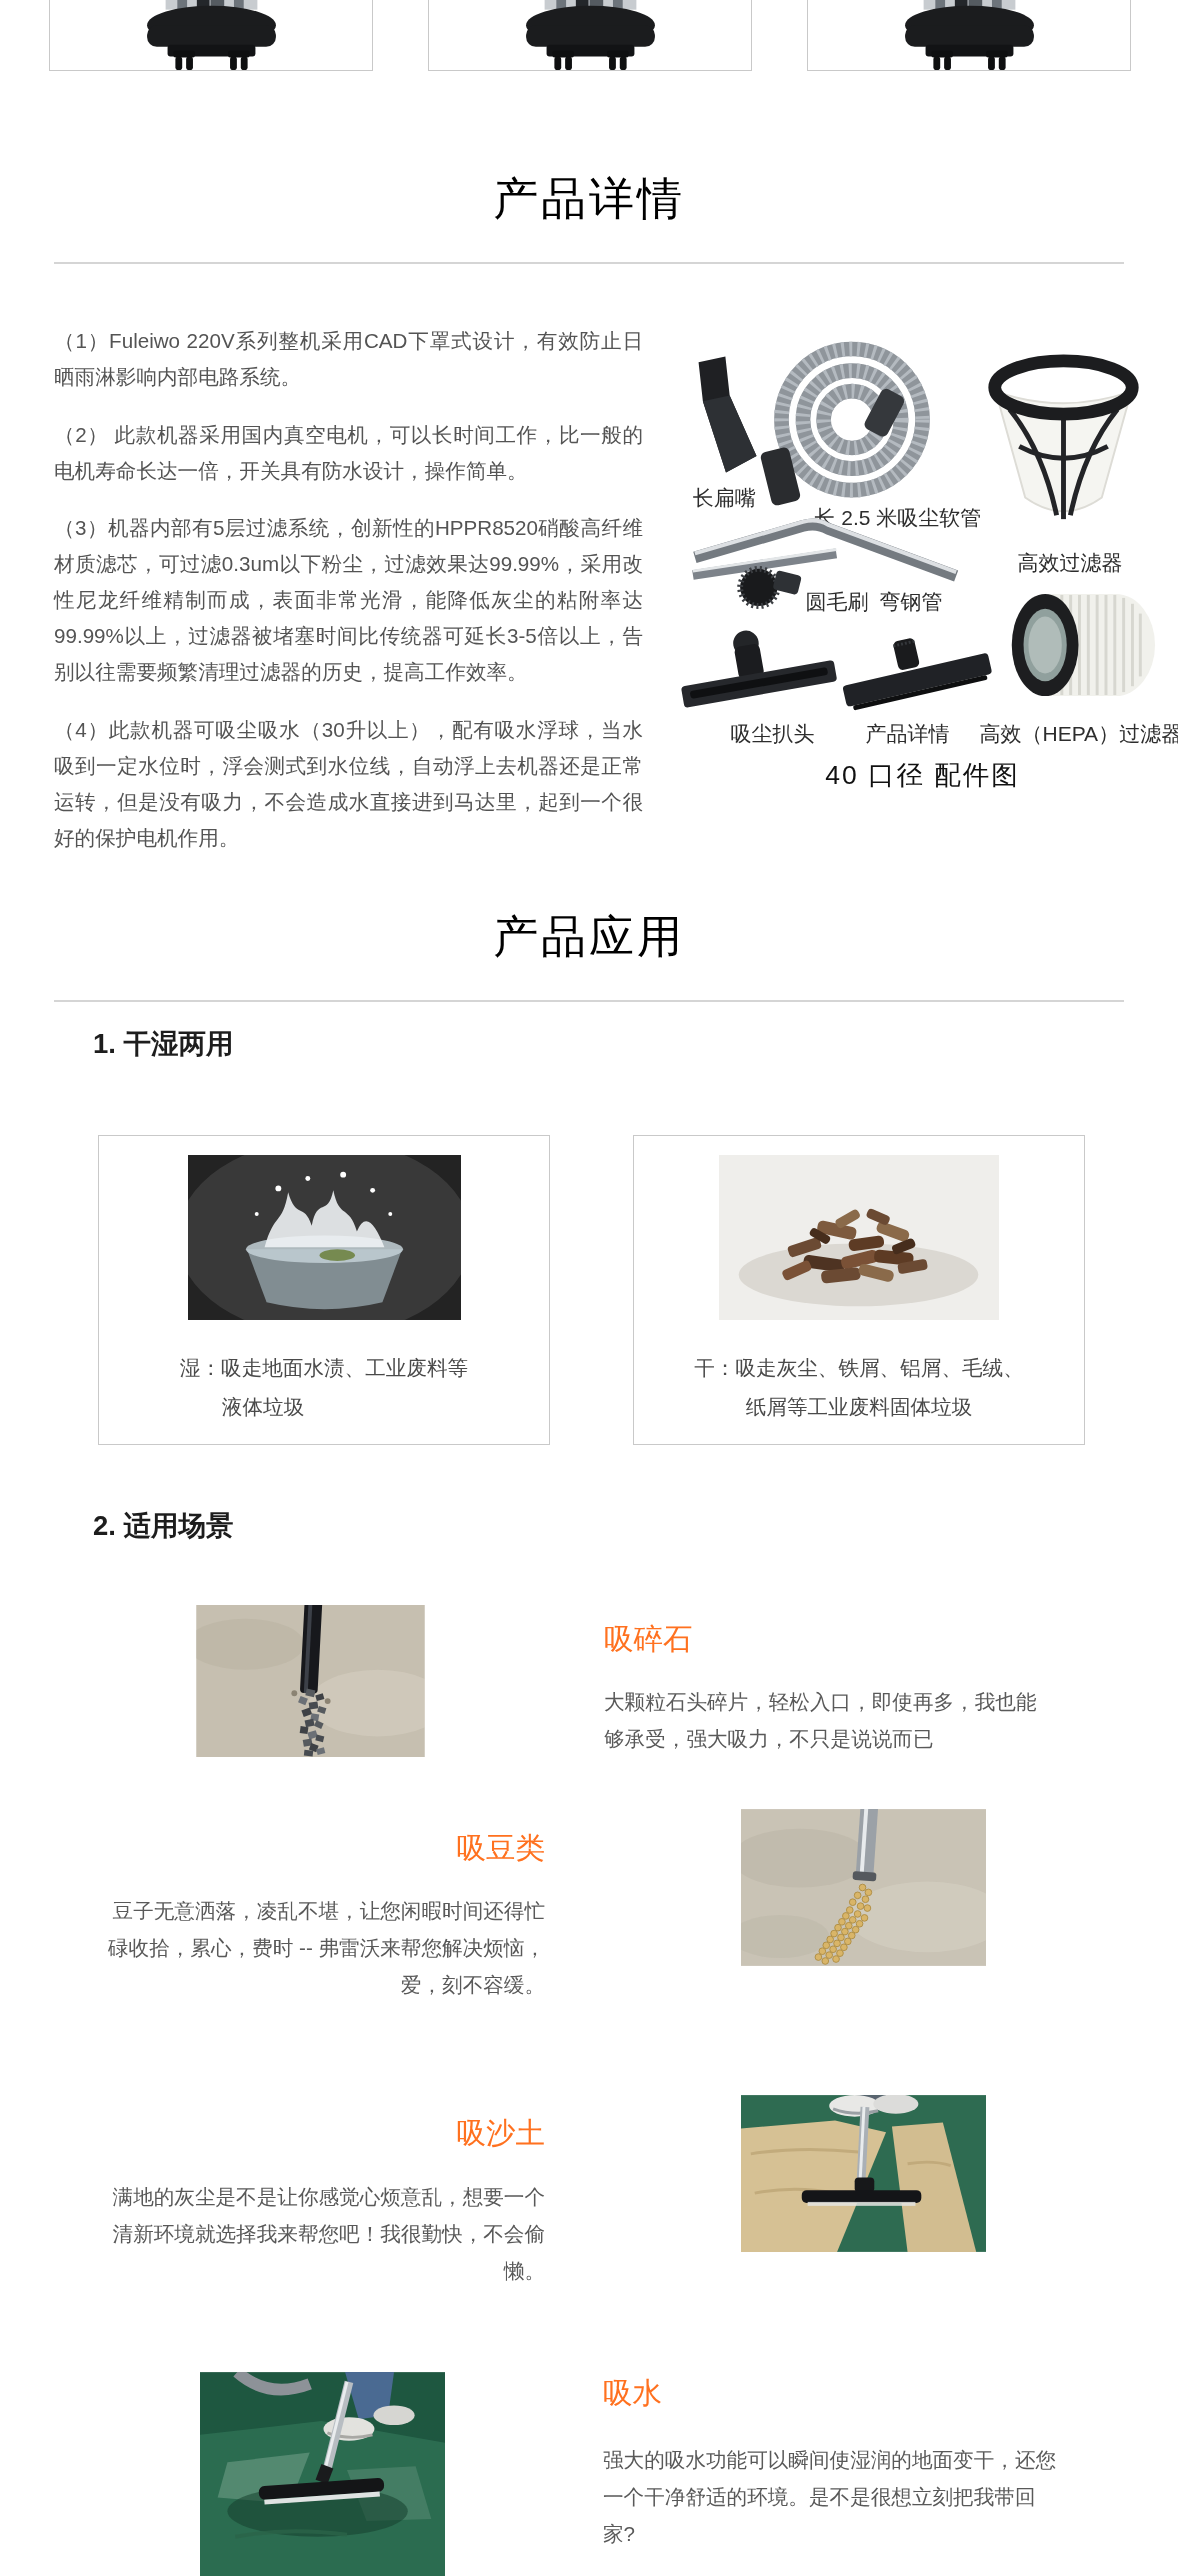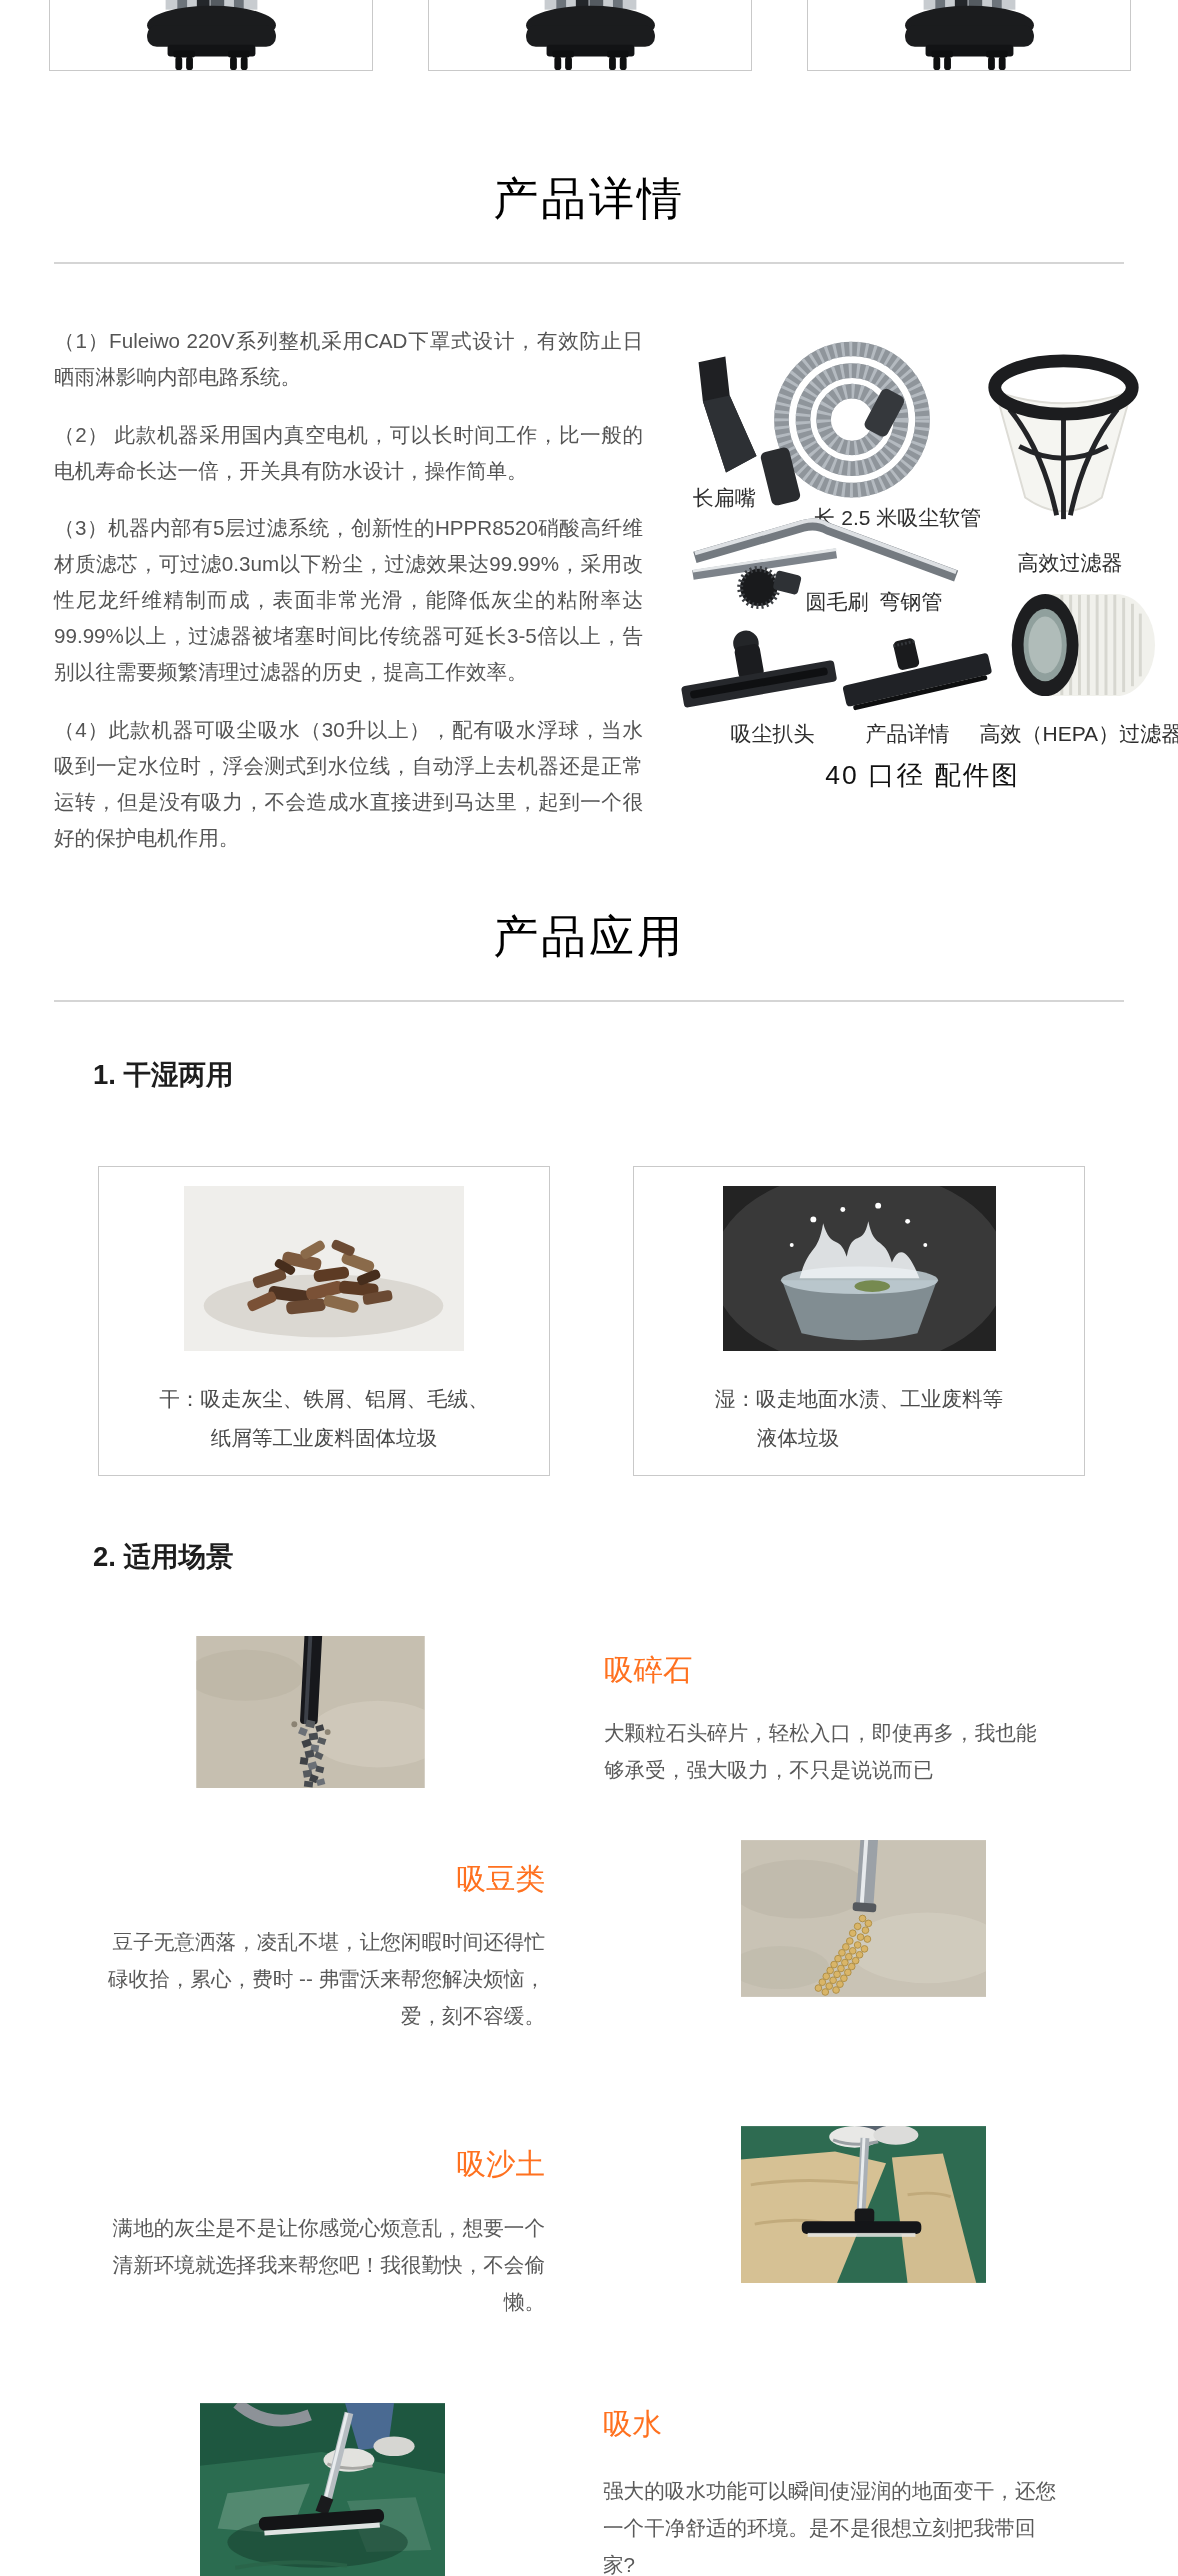--- a/index.html
+++ b/index.html
@@ -36,21 +36,21 @@
   .acc-figure { position: relative; width: 510px; height: 461px; margin: 11.8px 0 0 24.5px; flex-shrink: 0; }
   .acc-part { position: absolute; }
   .acc-label { position: absolute; font-size: 21px; color: #2d2d2d; text-align: center; white-space: nowrap; }
   .acc-caption {
     position: absolute; top: 422px; left: 0; width: 100%;
     text-align: center; font-size: 26.5px; font-weight: normal; color: #111; letter-spacing: 2px;
   }
 
   
   .sub-heading { font-size: 27.5px; font-weight: bold; color: #1d1d1d; margin-left: 93px; }
-  .sub-heading.one { margin-top: 55px; }
+  .sub-heading.one { margin-top: 24px; }
   .sub-heading.two { margin-top: 63px; }
 
   
   .cards-row { display: flex; margin: 73px 0 0 98px; gap: 83px; }
   .use-card {
     width: 452px; height: 310px; border: 1px solid #c9c9c9;
     display: flex; flex-direction: column; align-items: center;
   }
   .use-card .photo { margin-top: 19.6px; }
   .card-caption { margin-top: 27.5px; font-size: 20.6px; line-height: 39px; color: #4a4a4a; text-align: center; }
@@ -247,20 +247,41 @@
       <div class="acc-caption">40 口径  配件图</div>
     </div>
   </div>
 
   <h2 class="section-title apps">产品应用</h2>
   <div class="divider"></div>
 
   <h3 class="sub-heading one">1. 干湿两用</h3>
 
   <div class="cards-row">
+    <div class="use-card">
+      <svg class="photo" width="273" height="165" viewBox="0 0 278 168">
+        <rect width="278" height="168" fill="#232323"></rect>
+        <ellipse cx="139" cy="84" rx="150" ry="100" fill="#4c4c4c" opacity="0.55"></ellipse>
+        <path d="M60 96 L218 96 L198 150 Q139 164 80 150 Z" fill="#9fb0b8" opacity="0.7"></path>
+        <ellipse cx="139" cy="96" rx="80" ry="14" fill="#c3d0d6" opacity="0.85"></ellipse>
+        <ellipse cx="152" cy="102" rx="18" ry="6" fill="#6a7f3a" opacity="0.85"></ellipse>
+        <path d="M78 94 C88 58 96 72 102 38 C110 66 118 48 126 72 C132 42 142 64 148 36 C154 66 164 50 172 78 C180 58 190 68 200 94 Z" fill="#eef2f4" opacity="0.9"></path>
+        <circle cx="92" cy="34" r="3" fill="#fff"></circle>
+          <circle cx="122" cy="24" r="2.5" fill="#fff"></circle>
+          <circle cx="158" cy="20" r="3" fill="#fff"></circle>
+          <circle cx="188" cy="36" r="2.5" fill="#fff"></circle>
+          <circle cx="206" cy="60" r="2" fill="#fff"></circle>
+          <circle cx="70" cy="60" r="2" fill="#fff"></circle>
+      </svg>
+      <div class="card-caption wet">
+        <span class="cap-line1">湿：吸走地面水渍、工业废料等</span>
+        <span class="cap-line2">液体垃圾</span>
+      </div>
+    </div>
+
     <div class="use-card">
       <svg class="photo" width="280" height="165" viewBox="0 0 285 168">
         <rect width="285" height="168" fill="#efeeeb"></rect>
         <ellipse cx="142" cy="122" rx="122" ry="32" fill="#dbd8d2"></ellipse>
         <g>
           <rect x="70" y="88" width="34" height="12" rx="4" fill="#6b4a33" transform="rotate(-18 87 94)"></rect>
           <rect x="100" y="70" width="40" height="13" rx="5" fill="#7d5a3e" transform="rotate(12 120 76)"></rect>
           <rect x="132" y="84" width="36" height="12" rx="5" fill="#5d3b24" transform="rotate(-8 150 90)"></rect>
           <rect x="160" y="72" width="34" height="12" rx="5" fill="#8a6a4a" transform="rotate(20 177 78)"></rect>
           <rect x="86" y="104" width="42" height="13" rx="5" fill="#4e3322" transform="rotate(8 107 110)"></rect>
@@ -272,41 +293,20 @@
           <rect x="182" y="108" width="30" height="11" rx="4" fill="#6b4a33" transform="rotate(-10 197 113)"></rect>
           <rect x="118" y="60" width="26" height="10" rx="4" fill="#8a6a4a" transform="rotate(-30 131 65)"></rect>
           <rect x="150" y="58" width="24" height="10" rx="4" fill="#6b4a33" transform="rotate(24 162 63)"></rect>
           <rect x="92" y="78" width="22" height="9" rx="4" fill="#462d1c" transform="rotate(30 103 82)"></rect>
           <rect x="176" y="88" width="24" height="10" rx="4" fill="#462d1c" transform="rotate(-22 188 93)"></rect>
         </g>
       </svg>
       <div class="card-caption">
         <span class="cap-line1">干：吸走灰尘、铁屑、铝屑、毛绒、</span>
         <span class="cap-line2">纸屑等工业废料固体垃圾</span>
-      </div>
-    </div>
-
-    <div class="use-card">
-      <svg class="photo" width="273" height="165" viewBox="0 0 278 168">
-        <rect width="278" height="168" fill="#232323"></rect>
-        <ellipse cx="139" cy="84" rx="150" ry="100" fill="#4c4c4c" opacity="0.55"></ellipse>
-        <path d="M60 96 L218 96 L198 150 Q139 164 80 150 Z" fill="#9fb0b8" opacity="0.7"></path>
-        <ellipse cx="139" cy="96" rx="80" ry="14" fill="#c3d0d6" opacity="0.85"></ellipse>
-        <ellipse cx="152" cy="102" rx="18" ry="6" fill="#6a7f3a" opacity="0.85"></ellipse>
-        <path d="M78 94 C88 58 96 72 102 38 C110 66 118 48 126 72 C132 42 142 64 148 36 C154 66 164 50 172 78 C180 58 190 68 200 94 Z" fill="#eef2f4" opacity="0.9"></path>
-        <circle cx="92" cy="34" r="3" fill="#fff"></circle>
-          <circle cx="122" cy="24" r="2.5" fill="#fff"></circle>
-          <circle cx="158" cy="20" r="3" fill="#fff"></circle>
-          <circle cx="188" cy="36" r="2.5" fill="#fff"></circle>
-          <circle cx="206" cy="60" r="2" fill="#fff"></circle>
-          <circle cx="70" cy="60" r="2" fill="#fff"></circle>
-      </svg>
-      <div class="card-caption wet">
-        <span class="cap-line1">湿：吸走地面水渍、工业废料等</span>
-        <span class="cap-line2">液体垃圾</span>
       </div>
     </div>
   </div>
 
   <h3 class="sub-heading two">2. 适用场景</h3>
 
   <div class="scenario row-stone">
     <div class="photo-col">
       <svg width="229" height="152" viewBox="0 0 233 155">
         <rect width="233" height="155" fill="#c6bfb0"></rect>

